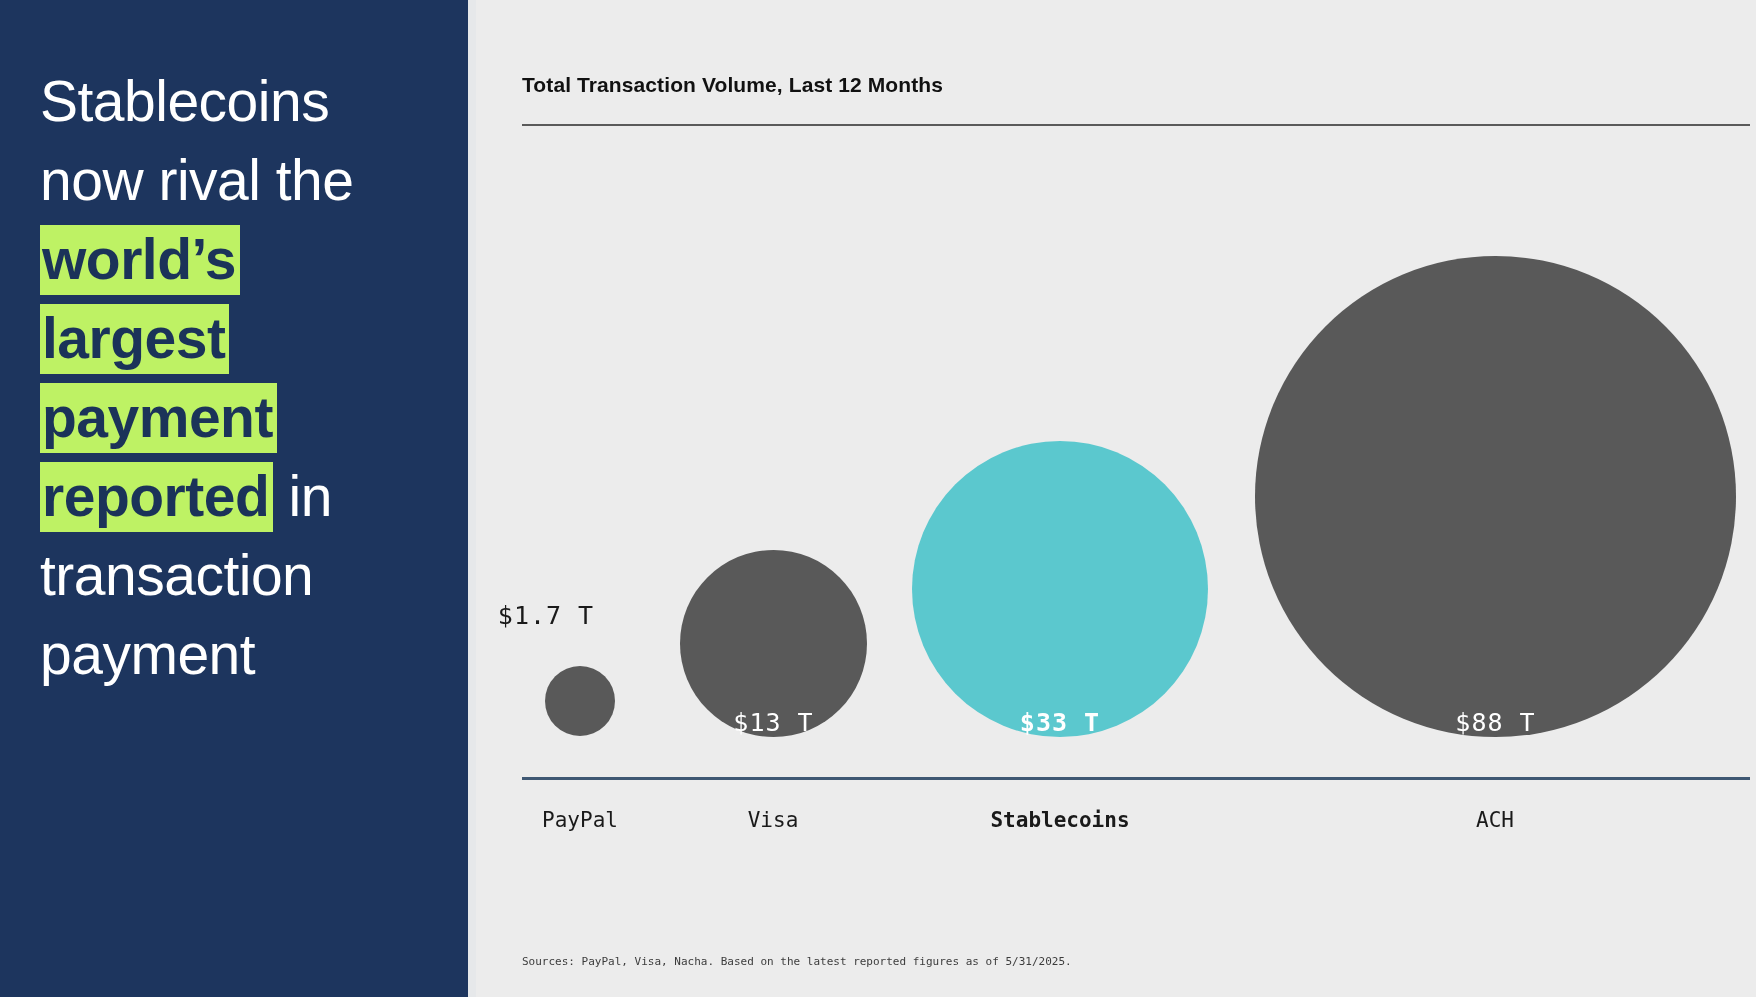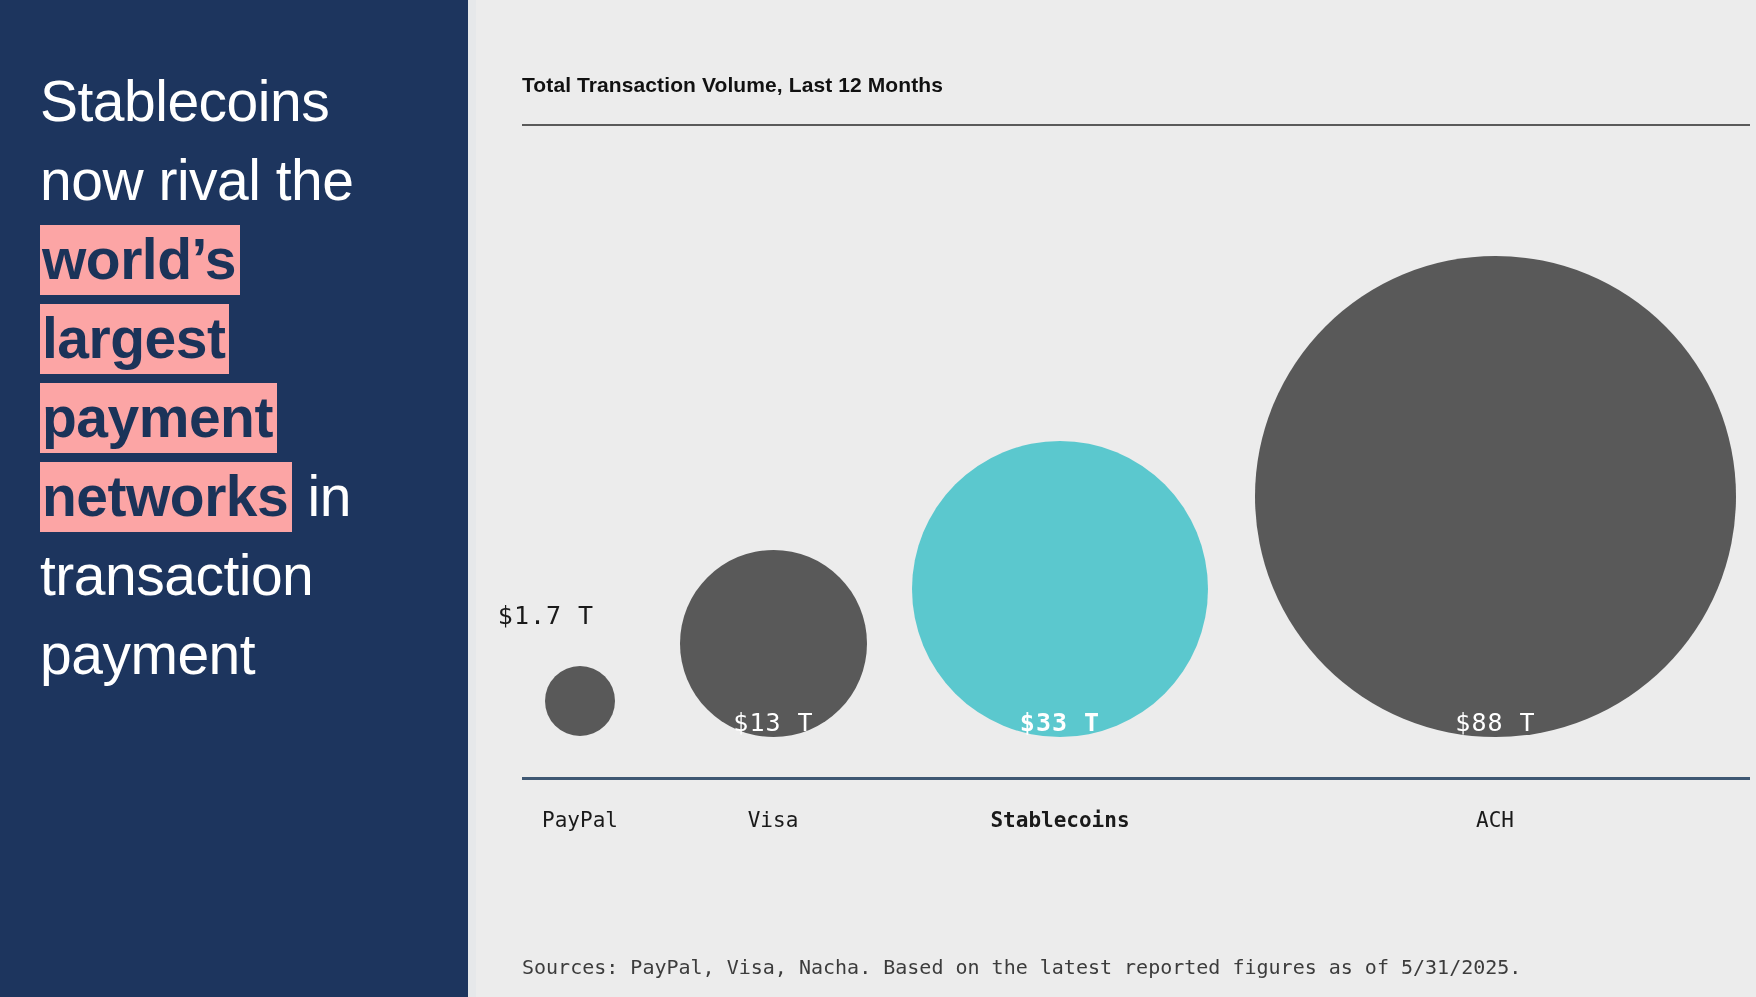--- a/index.html
+++ b/index.html
@@ -37,21 +37,21 @@
     left: 40px;
     top: 62px;
     width: 400px;
     color: #ffffff;
     font-size: 57px;
     line-height: 79px;
     font-weight: 400;
     letter-spacing: -0.5px;
   }
   #headline .hl {
-    background: #fca5a5;
+    background: #bef264;
     color: #1B3359;
     font-weight: 700;
     padding: 2px 4px 4px 2px;
     box-decoration-break: clone;
     -webkit-box-decoration-break: clone;
   }
 
   
   #chart-area {
     position: absolute;
@@ -114,39 +114,39 @@
     transform: translateX(-50%);
     white-space: nowrap;
   }
   .cat-label.bold { font-weight: 700; }
 
   #sources {
     position: absolute;
     left: 46px;
     top: 955px;
     font-family: "DejaVu Sans Mono", "Liberation Mono", monospace;
-    font-size: 20px;
+    font-size: 11px;
     color: #3c3c3c;
     letter-spacing: 0px;
     white-space: nowrap;
   }
 </style>
 </head>
 <body>
 
 <div id="slide">
 
   <div id="left-panel">
     <div id="headline">
       <span>Stablecoins</span><br>
       <span>now rival the</span><br>
       <span class="hl">world’s</span><br>
       <span class="hl">largest</span><br>
       <span class="hl">payment</span><br>
-      <span class="hl">networks</span><span> in</span><br>
+      <span class="hl">reported</span><span> in</span><br>
       <span>transaction</span><br>
       <span>payment</span>
     </div>
   </div>
   <div id="left-gutter"></div>
 
   <div id="chart-area">
 
     <div id="chart-title">Total Transaction Volume, Last 12 Months</div>
     <div id="title-rule"></div>

